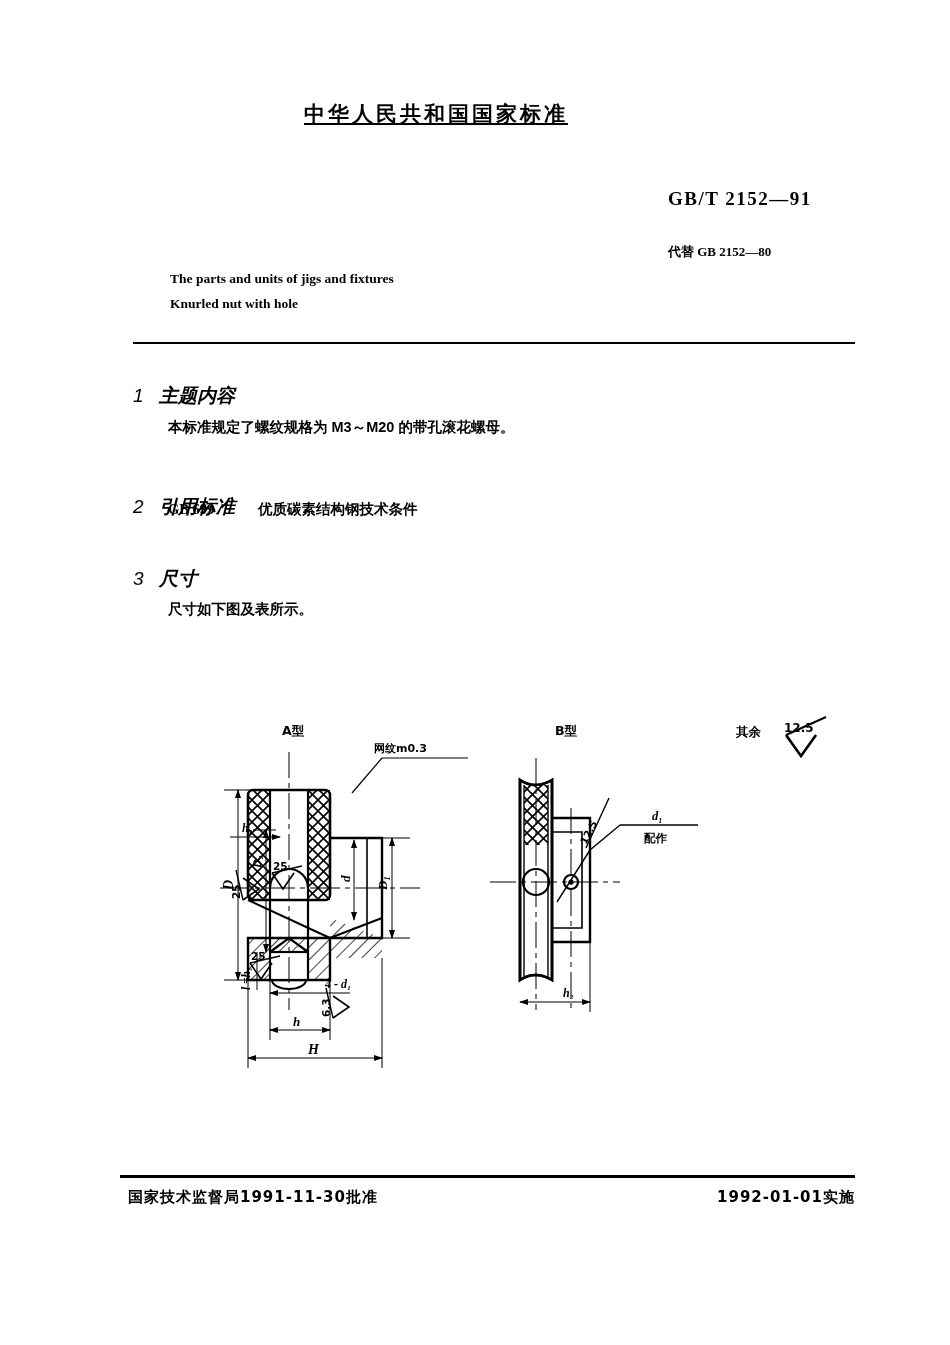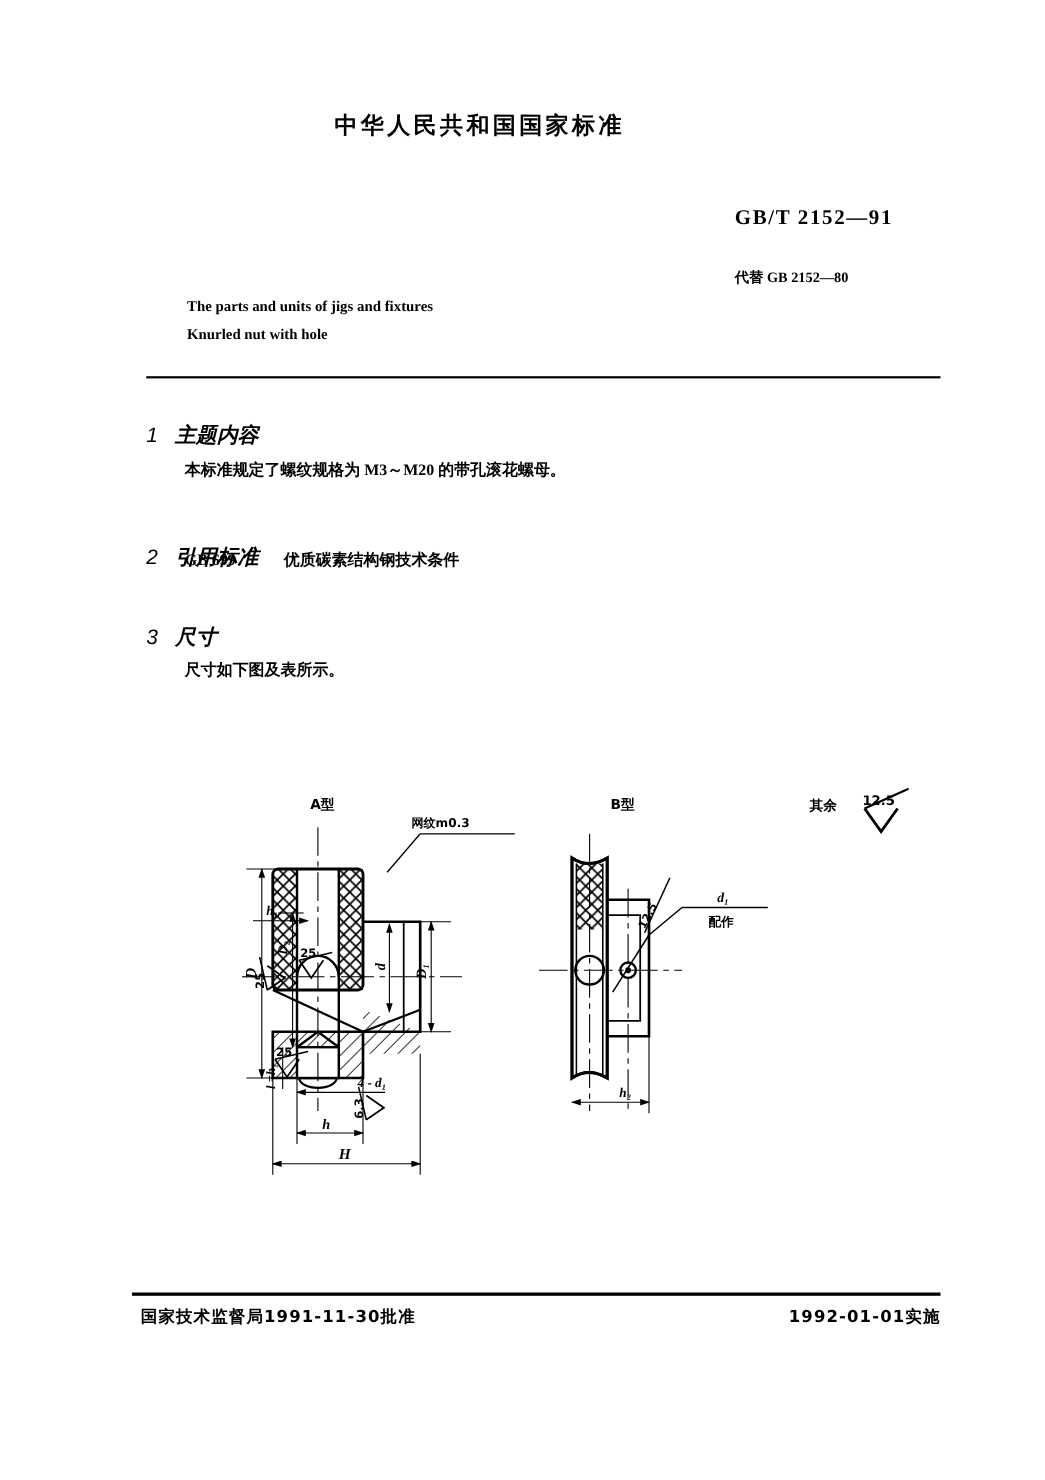--- a/index.html
+++ b/index.html
@@ -27,20 +27,21 @@
   .national-std-line {
     position: absolute;
     left: 0;
     top: 100px;
     width: 872px;
     text-align: center;
     font-family: "DejaVu Sans", sans-serif;
     font-weight: bold;
     font-size: 21px;
     letter-spacing: 3px;
+    text-decoration: underline;
   }
 
   .title-block {
     position: absolute;
     left: 170px;
     top: 163px;
     width: 420px;
     text-align: center;
   }
   .title-line {
@@ -106,21 +107,21 @@
     font-style: italic;
   }
   .clause .num {
     display: inline-block;
     width: 26px;
     font-family: "Liberation Sans", sans-serif;
     font-weight: normal;
   }
   .para {
     position: absolute;
-    font-family: Liberation Serif, serif;
+    font-family: Liberation Sans, sans-serif;
     font-weight: bold;
     font-size: 14.5px;
     white-space: nowrap;
   }
   .refline {
     position: absolute;
     font-family: "DejaVu Sans", sans-serif;
     font-weight: bold;
     font-size: 14.5px;
     white-space: nowrap;

